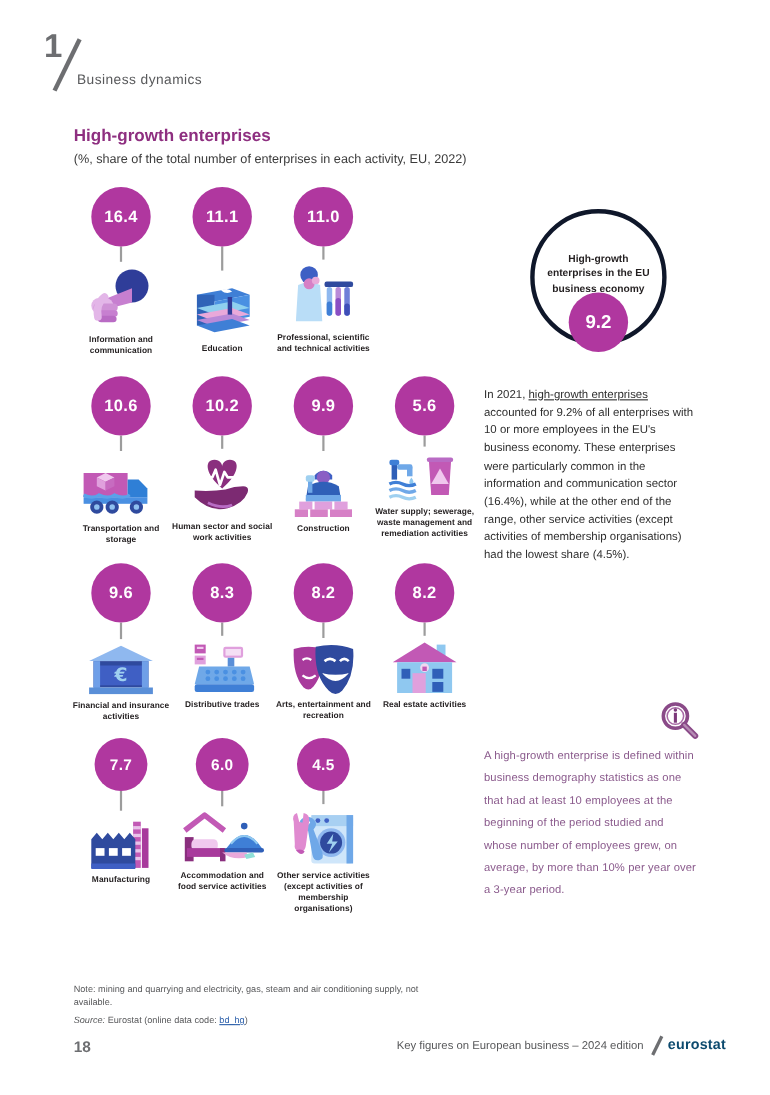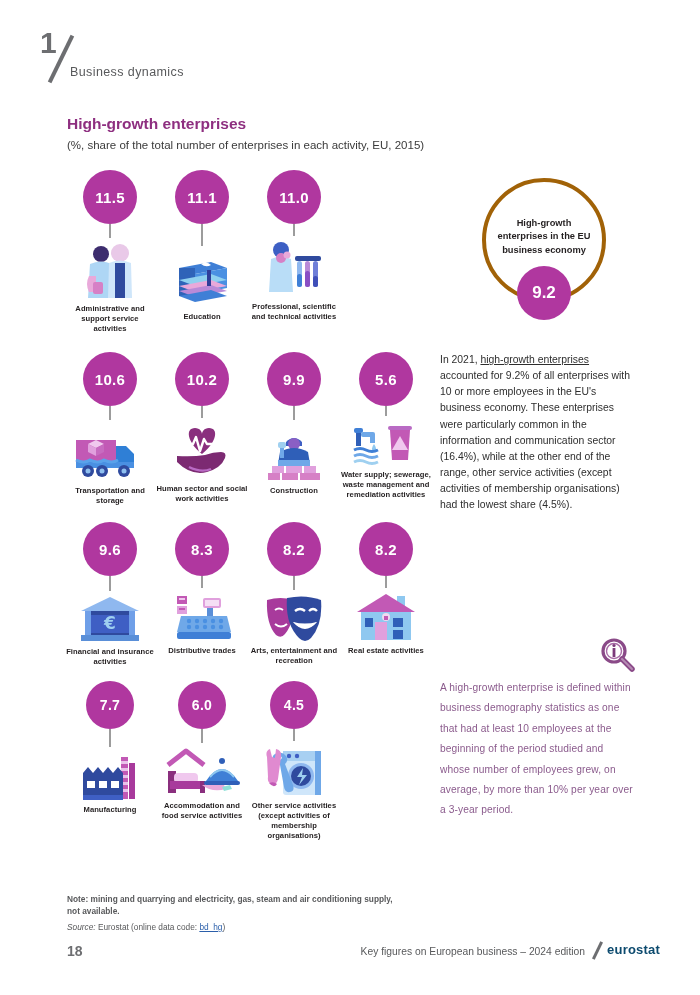--- a/index.html
+++ b/index.html
@@ -59,23 +59,23 @@
   .icon-wrap svg { display: block; }
   .cap {
     margin-top: 4px; text-align: center;
     font-size: 7.6px; font-weight: bold; color: #231f20;
     line-height: 1.32; letter-spacing: .05px; width: 92px;
   }
 
   
   .ring-wrap { position: absolute; left: 477px; top: 178px; width: 150px; height: 160px; }
   .ring {
-    position: absolute; left: 5px; top: 0;
+    position: absolute; left: 5px; top: 12px;
     width: 124px; height: 124px; border-radius: 50%;
-    border: 4px solid #a16207;
+    border: 4px solid #0f172a;
     display: flex; align-items: center; justify-content: center;
   }
   .ring-text {
     text-align: center; font-size: 9.3px; font-weight: bold;
     color: #231f20; line-height: 1.45; width: 104px; padding-bottom: 6px;
   }
   .ring-badge {
     position: absolute; left: 40px; top: 88px;
     width: 54px; height: 54px; border-radius: 50%;
     background: #b0379f; color: #fff;
@@ -91,21 +91,21 @@
   
   .def-wrap { position: absolute; left: 440px; top: 636px; width: 200px; }
   .magnifier { position: absolute; right: 2px; top: 0; }
   .def-text {
     position: absolute; left: 0; top: 42px; width: 196px;
     font-size: 10.2px; color: #8a5a8c; line-height: 2.0; letter-spacing: .12px;
   }
 
   
   .notes { position: absolute; left: 67px; top: 893px; width: 340px; }
-  .notes .note { font-size: 8.3px; color: #58595b; line-height: 1.45; font-weight: bold; }
+  .notes .note { font-size: 8.3px; color: #58595b; line-height: 1.45; }
   .notes .src { font-size: 8.3px; color: #58595b; margin-top: 5px; }
   .notes .src i { font-style: italic; }
   .notes .src a { color: #2b5faa; text-decoration: underline; }
 
   
   .footer { position: absolute; left: 0; top: 938px; width: 700px; height: 40px; }
   .pg { position: absolute; left: 67px; top: 5px; font-size: 14px; font-weight: bold; color: #6d6e71; }
   .ftxt { position: absolute; right: 115px; top: 8px; font-size: 10.3px; color: #58595b; }
   .flogo { position: absolute; right: 40px; top: 4px; font-size: 13px; font-weight: bold; color: #0c4a6e; letter-spacing: .2px; }
   .fslash { position: absolute; right: 101px; top: 3px; width: 3px; height: 19px; background: #6d6e71; transform: rotate(26deg); }
@@ -115,43 +115,43 @@
 
 <div class="page">
 
   <div class="chapter">
     <div class="chapter-num">1</div>
     <div class="chapter-slash"></div>
     <div class="chapter-title">Business dynamics</div>
   </div>
 
   <div class="sec-title">High-growth enterprises</div>
-  <div class="sec-sub">(%, share of the total number of enterprises in each activity, EU, 2015)</div>
+  <div class="sec-sub">(%, share of the total number of enterprises in each activity, EU, 2022)</div>
 
   <div class="grid">
 
     <div class="row">
 
-
-      <div class="cell">
-        <div class="bubble">11.5</div>
+      <div class="cell">
+        <div class="bubble">16.4</div>
         <div class="stem" style="height:14px"></div>
         <div class="icon-wrap">
           <svg width="70" height="58" viewBox="0 0 70 58">
-            <circle cx="26" cy="12" r="8" fill="#3d2d6e"></circle>
-            <path d="M15 22 q11 -5 22 0 l2 34 l-26 0 Z" fill="#aed6f5"></path>
-            <circle cx="45" cy="11" r="9" fill="#e9c9e8"></circle>
-            <path d="M34 21 q11 -5 22 0 l1 35 l-24 0 Z" fill="#cfe6fa"></path>
-            <rect x="40" y="21" width="10" height="35" fill="#2f4a9e"></rect>
-            <path d="M14 34 q-4 8 0 16 l7 0 l0 -16 Z" fill="#e9a9da"></path>
-            <rect x="18" y="40" width="10" height="12" rx="2" fill="#d680c6"></rect>
-          </svg>
-        </div>
-        <div class="cap">Administrative and support service activities</div>
-      </div>
+            <circle cx="45" cy="18" r="15" fill="#2f3d99"></circle>
+            <path d="M45 33 L45 20 L20 30 L18 40 Z" fill="#c77fd0"></path>
+            <rect x="8" y="29" width="20" height="14" rx="7" fill="#e3b6e8"></rect>
+            <rect x="10" y="34" width="22" height="7" rx="3.5" fill="#cf92d6"></rect>
+            <rect x="12" y="40" width="20" height="6" rx="3" fill="#c77fd0"></rect>
+            <rect x="14" y="45" width="17" height="6" rx="3" fill="#b96bc4"></rect>
+            <path d="M20 28 q-8 6 -6 18" stroke="#e3b6e8" stroke-width="7" fill="none" stroke-linecap="round"></path>
+          </svg>
+        </div>
+        <div class="cap">Information and communication</div>
+      </div>
+
 
       <div class="cell">
         <div class="bubble">11.1</div>
         <div class="stem" style="height:22px"></div>
         <div class="icon-wrap">
           <svg width="70" height="50" viewBox="0 0 70 50">
             <path d="M12 10 L44 4 L60 10 L28 16 Z" fill="#3f7fd6"></path>
             <rect x="12" y="10" width="16" height="28" fill="#2f63b8"></rect>
             <path d="M28 16 L60 10 L60 30 L28 36 Z" fill="#4a90e2"></path>
             <path d="M12 22 L44 16 L60 22 L28 28 Z" fill="#8fd0ef"></path>

